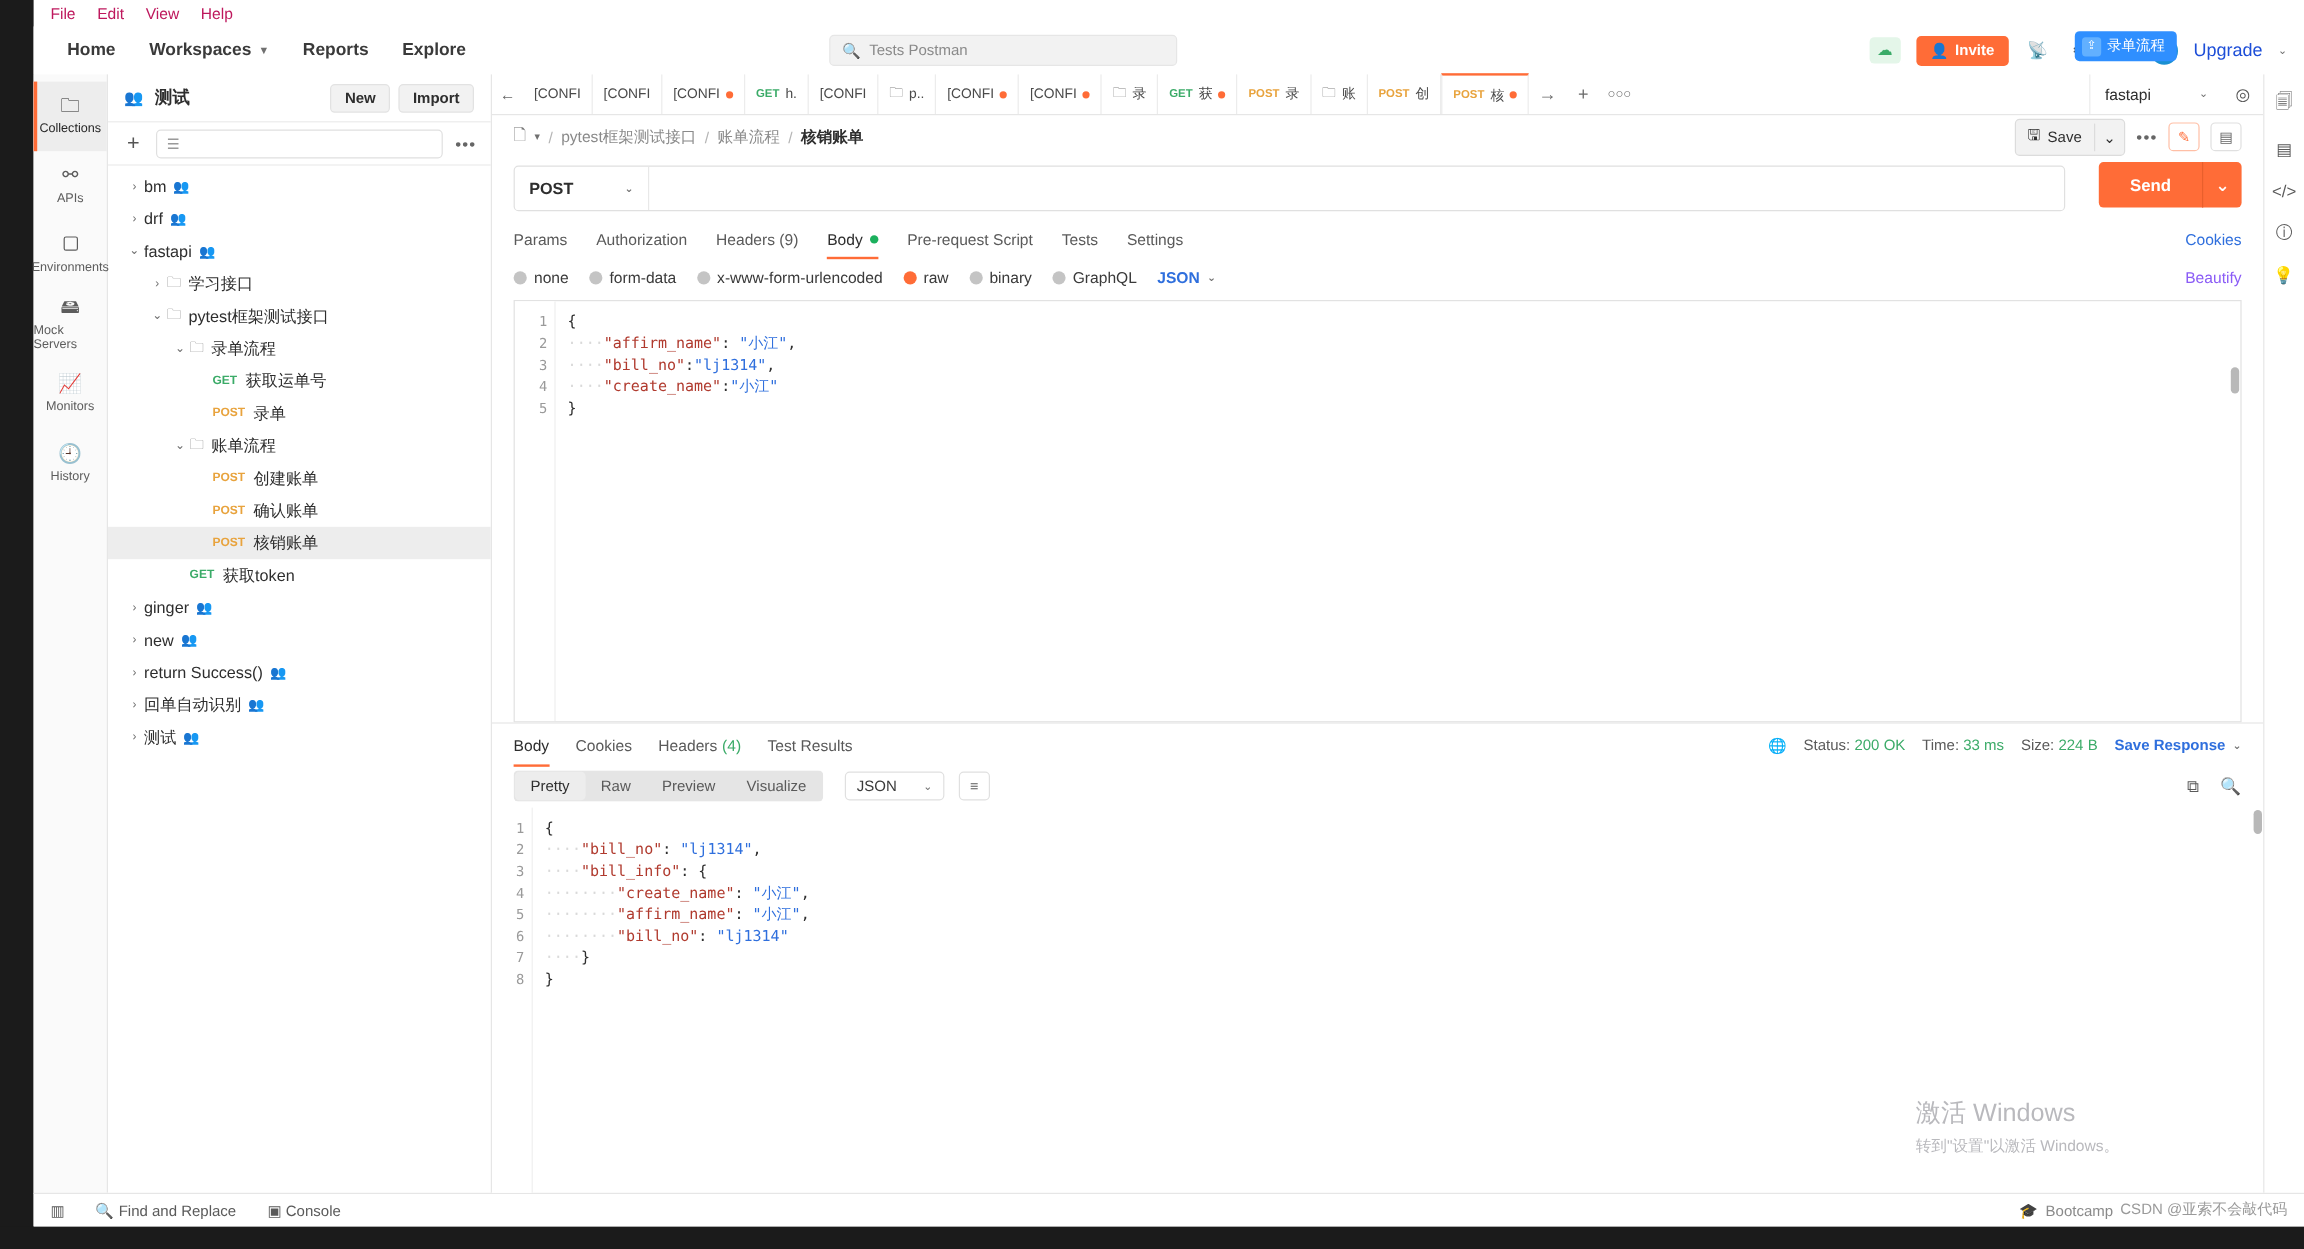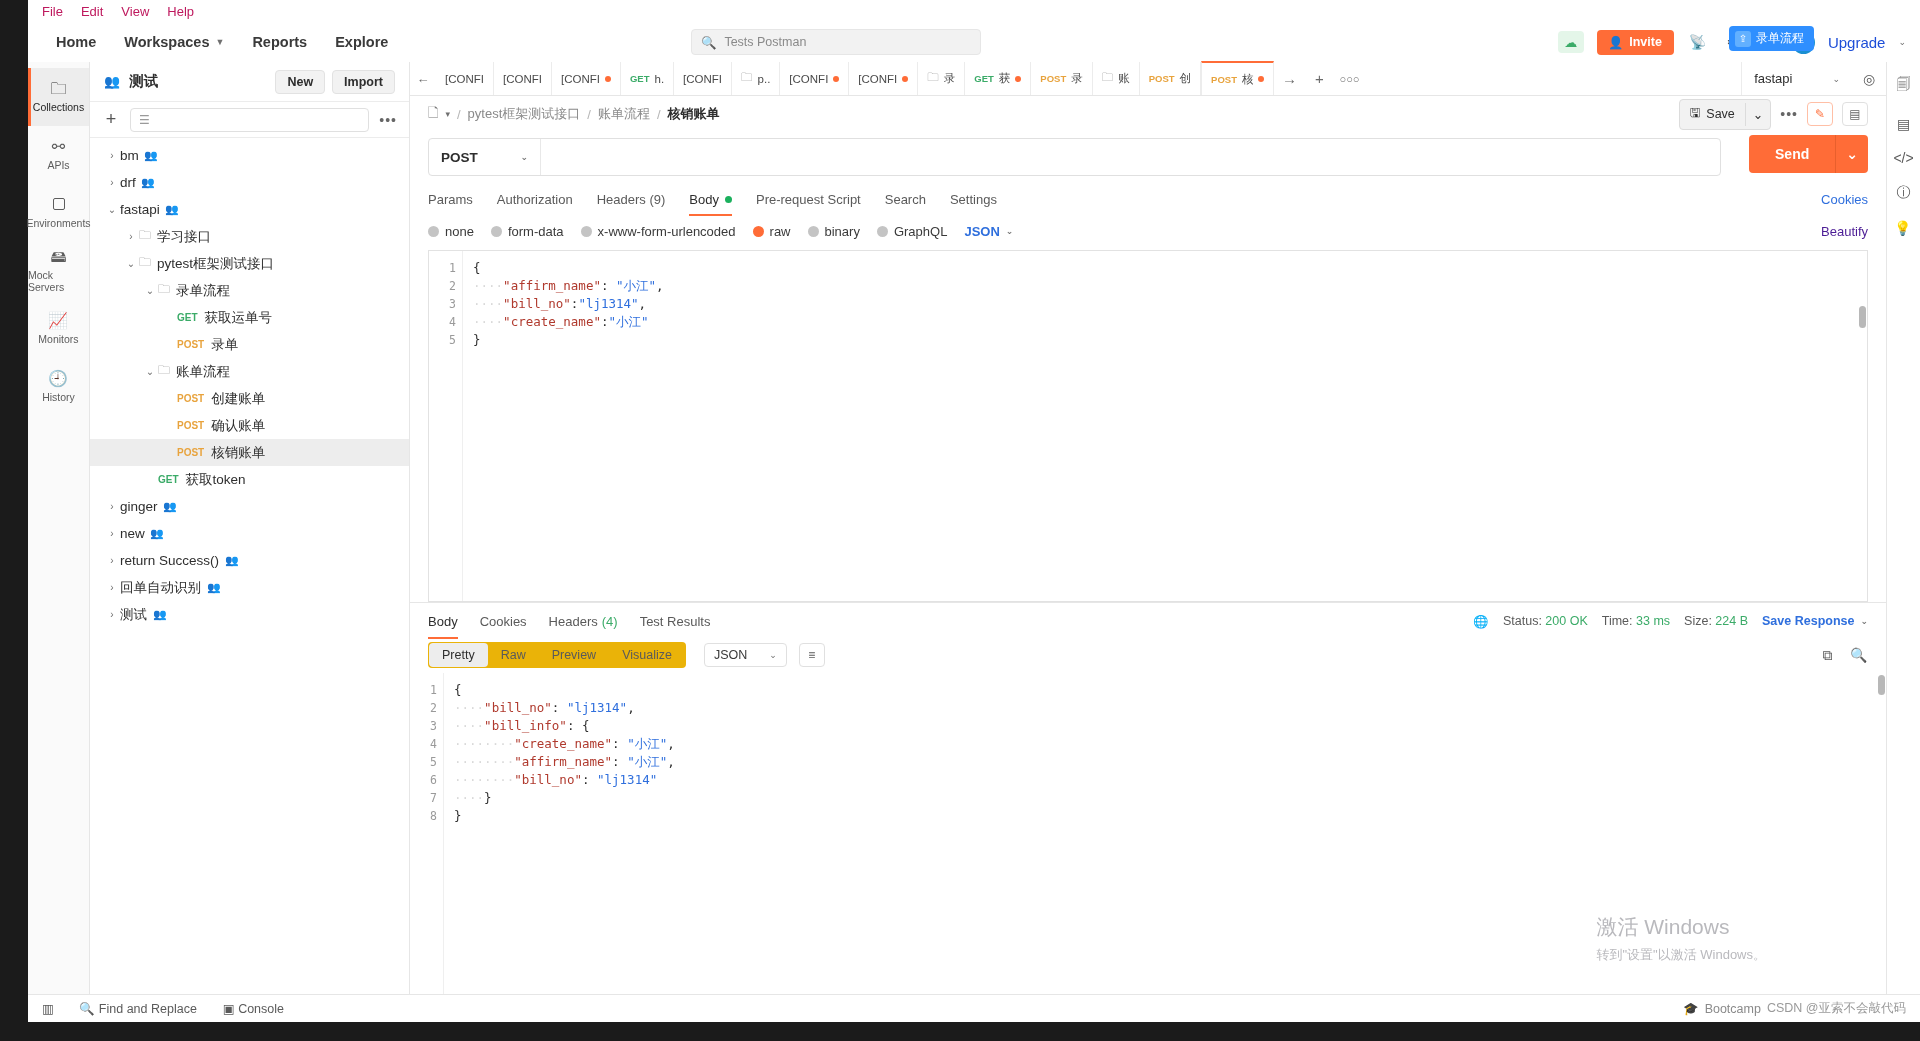--- a/index.html
+++ b/index.html
@@ -101,40 +101,40 @@
   .reqtabs .t.active{color:#2e2e2e;}
   .reqtabs .t.active::after{content:"";position:absolute;left:0;right:0;bottom:0;height:2px;background:#ff6c37;}
   .gdot{width:7px;height:7px;border-radius:50%;background:#1bb05d;}
   .cookies-link{margin-left:auto;color:#2f6fdd;font-size:13px;}
 
   .bodytypes{display:flex;align-items:center;gap:17px;padding:0 18px;height:30px;font-size:13px;color:#3a3a3a;flex:none;}
   .radio{width:11px;height:11px;border-radius:50%;background:#c4c4c4;display:inline-block;margin-right:6px;vertical-align:-1px;}
   .radio.on{background:#ff6c37;}
   .bt{display:flex;align-items:center;}
   .jsonsel{color:#2f6fdd;font-weight:600;display:flex;align-items:center;gap:6px;}
-  .beautify{margin-left:auto;color:#4c1d95;font-size:13px;}
+  .beautify{margin-left:auto;color:#8b5cf6;font-size:13px;}
 
   .editor{margin:4px 18px 0 18px;border:1px solid #e2e2e2;border-top:1px solid #e2e2e2;flex:1;min-height:0;display:flex;position:relative;overflow:hidden;background:#fff;}
   .gutter{width:34px;background:#fff;border-right:1px solid #efefef;padding-top:8px;text-align:right;color:#9a9a9a;font-size:11.5px;font-family:"DejaVu Sans Mono","Liberation Mono",monospace;line-height:18px;flex:none;}
   .code{flex:1;padding:8px 0 0 10px;font-family:"DejaVu Sans Mono","Liberation Mono",monospace;font-size:12.5px;line-height:18px;white-space:pre;overflow:hidden;}
   .k{color:#b03a2e;} .s{color:#2f6fdd;} .ind{color:#d9d9d9;}
   .vscroll{position:absolute;right:1px;top:55px;width:7px;height:22px;background:#b8b8b8;border-radius:4px;}
 
   
   .respane{border-top:1px solid #e6e6e6;height:392px;display:flex;flex-direction:column;flex:none;}
   .resptabs{display:flex;align-items:center;gap:22px;padding:0 18px;height:36px;font-size:13px;color:#5a5a5a;flex:none;}
   .resptabs .t{position:relative;height:36px;display:flex;align-items:center;}
   .resptabs .t.active{color:#2e2e2e;}
   .resptabs .t.active::after{content:"";position:absolute;left:0;right:0;bottom:0;height:2px;background:#ff6c37;}
   .hcount{color:#3bab68;margin-left:4px;}
   .meta{margin-left:auto;display:flex;align-items:center;gap:14px;font-size:12.5px;color:#5a5a5a;}
   .meta b{font-weight:400;color:#3bab68;}
   .saveresp{color:#2f6fdd;font-weight:600;display:flex;align-items:center;gap:6px;}
   .resptools{display:flex;align-items:center;gap:0;padding:0 18px;height:32px;flex:none;}
-  .seg{display:flex;background:#eab308;border:1px solid transparent;border-radius:4px;overflow:hidden;font-size:12.5px;color:#5a5a5a;}
+  .seg{display:flex;background:#e5e5e5;border:1px solid transparent;border-radius:4px;overflow:hidden;font-size:12.5px;color:#5a5a5a;}
   .seg .o{padding:5px 13px;}
   .seg .o.on{background:#ededed;color:#2e2e2e;border-radius:4px;}
   .jsonbox{margin-left:18px;border:1px solid #e0e0e0;border-radius:4px;padding:4px 9px;font-size:12.5px;display:flex;gap:22px;align-items:center;color:#3a3a3a;}
   .wrapbtn{margin-left:12px;border:1px solid #e0e0e0;border-radius:4px;width:26px;height:24px;display:flex;align-items:center;justify-content:center;color:#5a5a5a;font-size:12px;}
   .resptools .right{margin-left:auto;display:flex;gap:18px;color:#5a5a5a;font-size:14px;}
   .respeditor{flex:1;min-height:0;display:flex;position:relative;margin-top:2px;}
   .wm{position:absolute;right:120px;bottom:30px;text-align:left;color:#b9b9bd;}
   .wm .l1{font-size:21px;} .wm .l2{font-size:13px;margin-top:5px;}
 
   
@@ -460,21 +460,21 @@
             <span>Headers (9)</span>
           </div>
           <div class="t active">
             <span>Body</span>
             <span class="gdot"></span>
           </div>
           <div class="t">
             <span>Pre-request Script</span>
           </div>
           <div class="t">
-            <span>Search</span>
+            <span>Tests</span>
           </div>
           <div class="t">
             <span>Settings</span>
           </div>
           <div class="cookies-link">Cookies</div>
         </div>
 
       <div class="bodytypes" id="bodytypes">
           <div class="bt">
             <span class="radio"></span>

